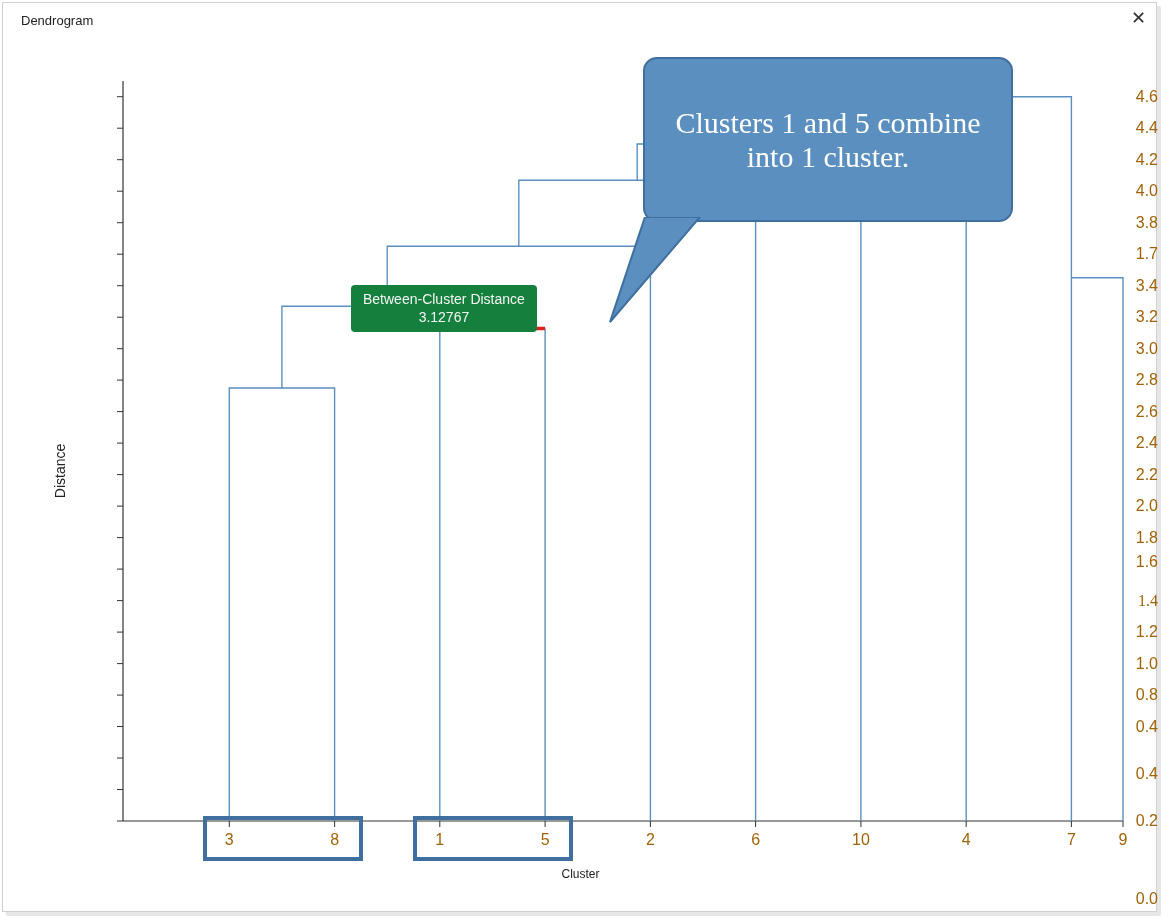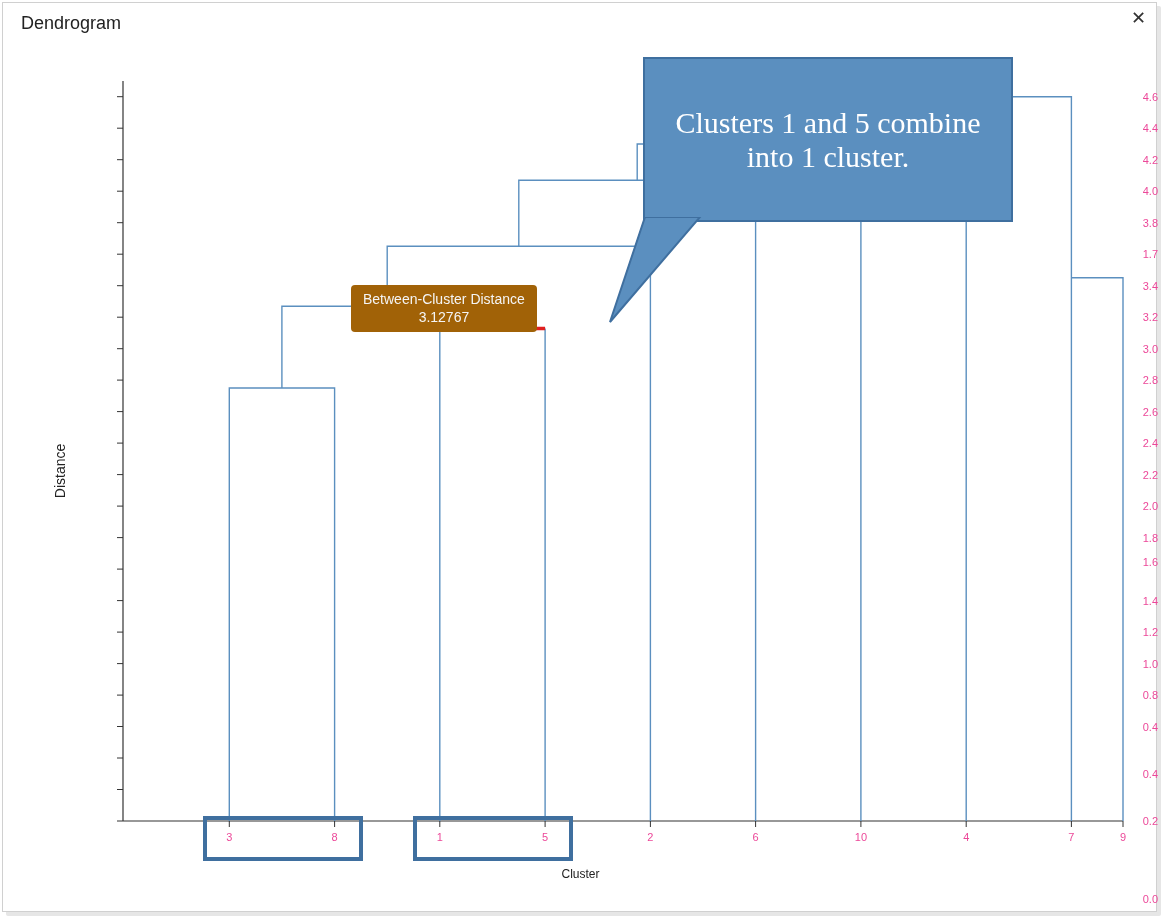--- a/index.html
+++ b/index.html
@@ -27,21 +27,21 @@
     width: 1155px;
     height: 910px;
     background: #ffffff;
     border: 1px solid #d0d0d0;
     box-sizing: border-box;
   }
   .panel-title {
     position: absolute;
     left: 18px;
     top: 10px;
-    font-size: 18px;
+    font-size: 13px;
     color: #222;
   }
   .close-btn {
     position: absolute;
     right: 10px;
     top: 6px;
     font-size: 18px;
     color: #333;
     cursor: pointer;
     line-height: 1;
@@ -66,21 +66,21 @@
   .axis-label-x {
     position: absolute;
     left: 50%;
     bottom: 18px;
     transform: translateX(-50%);
     font-size: 12px;
     color: #222;
   }
   .tooltip {
     position: absolute;
-    background: #a16207;
+    background: #15803d;
     color: #f5f5f5;
     font-size: 14px;
     padding: 6px 12px;
     border-radius: 4px;
     text-align: center;
     line-height: 1.25;
     pointer-events: none;
   }
   .callout {
     position: absolute;
@@ -98,22 +98,22 @@
   }
   .highlight-box {
     position: absolute;
     border: 4px solid #3f6f9f;
     background: transparent;
     box-sizing: border-box;
   }
   svg { display: block; }
   .tick-label {
     position: absolute;
-    font-size: 11px;
-    color: #ec4899;
+    font-size: 16px;
+    color: #a16207;
   }
   .tick-label.y { right: 0; text-align: right; transform: translateY(-50%); }
   .tick-label.x { top: 0; transform: translateX(-50%); text-align: center; }
 </style>
 </head>
 <body>
 
 <div class="shadow-frame"></div>
 
 <div class="panel">
@@ -200,21 +200,21 @@
     </svg>
 
     <div>
       <div class="tick-label y" style="top:836px; width:108px;margin-top:32px;">0.0</div>
       <div class="tick-label y" style="top:746px; width:108px;margin-top:44px;">0.2</div>
       <div class="tick-label y" style="top:743px; width:108px;">0.4</div>
       <div class="tick-label y" style="top:695.5px; width:108px;">0.4</div>
       <div class="tick-label y" style="top:664.1px; width:108px;">0.8</div>
       <div class="tick-label y" style="top:632.6px; width:108px;">1.0</div>
       <div class="tick-label y" style="top:601.1px; width:108px;">1.2</div>
-      <div class="tick-label y" style="top:569.6px; width:108px;">1.4</div>
+      <div class="tick-label y" style="top:569.6px; width:108px;font-family:Liberation Serif, serif;">1.4</div>
       <div class="tick-label y" style="top:531px; width:108px;">1.6</div>
       <div class="tick-label y" style="top:506.6px; width:108px;">1.8</div>
       <div class="tick-label y" style="top:475.1px; width:108px;">2.0</div>
       <div class="tick-label y" style="top:443.6px; width:108px;">2.2</div>
       <div class="tick-label y" style="top:412.1px; width:108px;">2.4</div>
       <div class="tick-label y" style="top:380.6px; width:108px;">2.6</div>
       <div class="tick-label y" style="top:349.1px; width:108px;">2.8</div>
       <div class="tick-label y" style="top:317.7px; width:108px;">3.0</div>
       <div class="tick-label y" style="top:286.2px; width:108px;">3.2</div>
       <div class="tick-label y" style="top:254.7px; width:108px;">3.4</div>
@@ -240,21 +240,21 @@
     </div>
 
     <div class="axis-label-y">Distance</div>
     <div class="axis-label-x" style="bottom:30px;">Cluster</div>
 
     <div class="tooltip" style="left:348px; top:254px;">
       <div>Between-Cluster Distance</div>
       <div>3.12767</div>
     </div>
 
-    <div class="callout" style="left:640px; top:26px; width:370px; height:165px;">
+    <div class="callout" style="left:640px; top:26px; width:370px; height:165px;border-radius:14px;">
       <span>Clusters 1 and 5 combine into 1 cluster.</span>
     </div>
 
     <svg style="position:absolute; left:602px; top:186px; width:100px; height:110px;">
       <polygon points="40,0 95,0 5,105" fill="#5b8fbf" stroke="#3f6f9f" stroke-width="2"></polygon>
     </svg>
 
     <div class="highlight-box" style="left:200px; top:785px; width:160px; height:45px;"></div>
     <div class="highlight-box" style="left:410px; top:785px; width:160px; height:45px;"></div>
 

